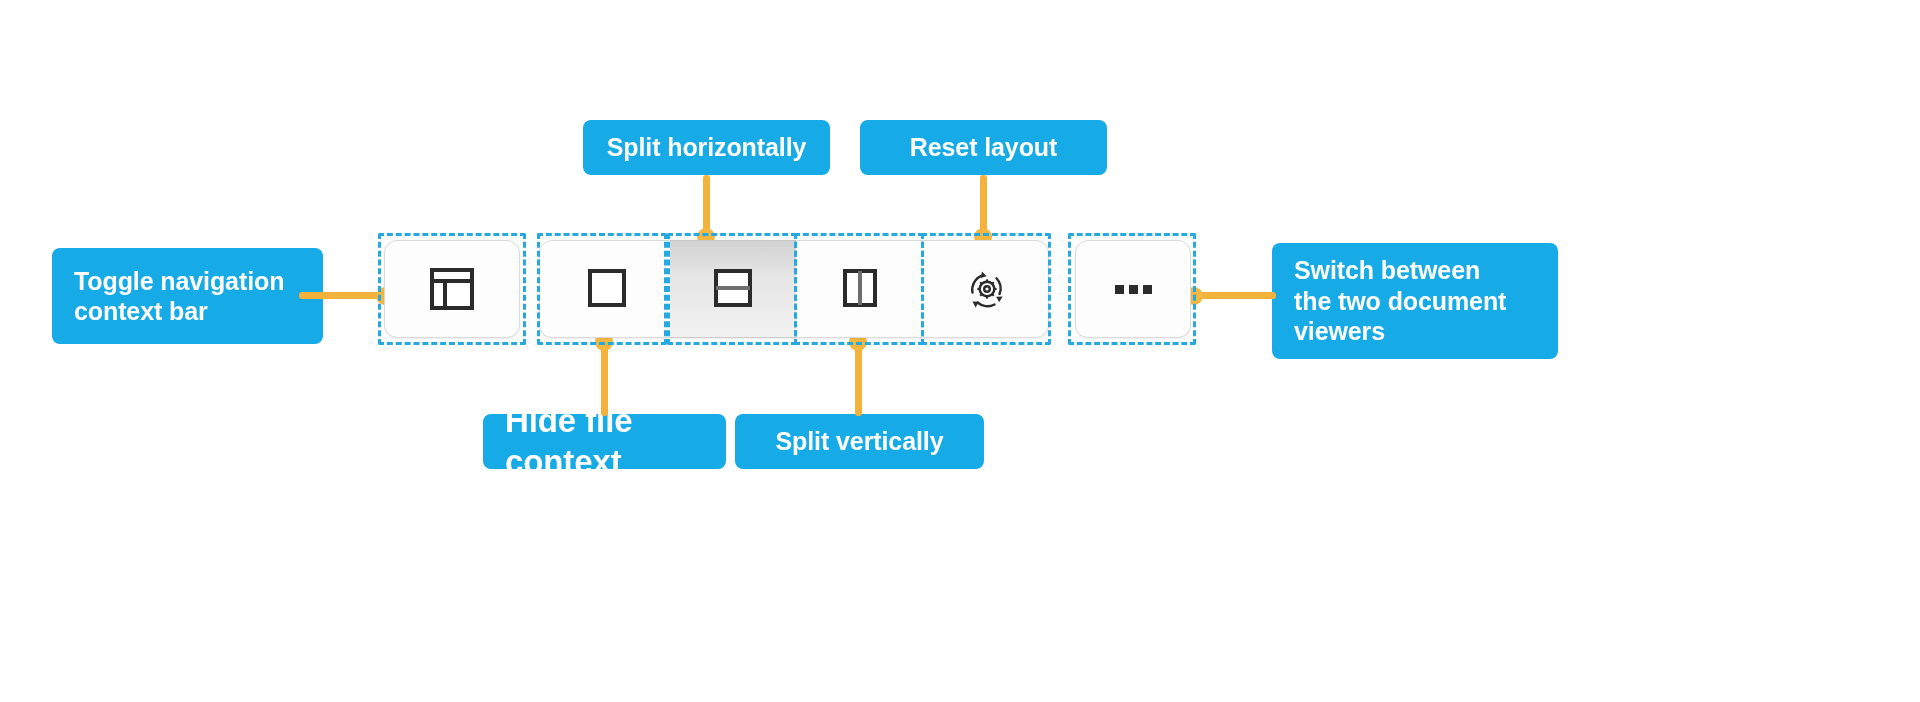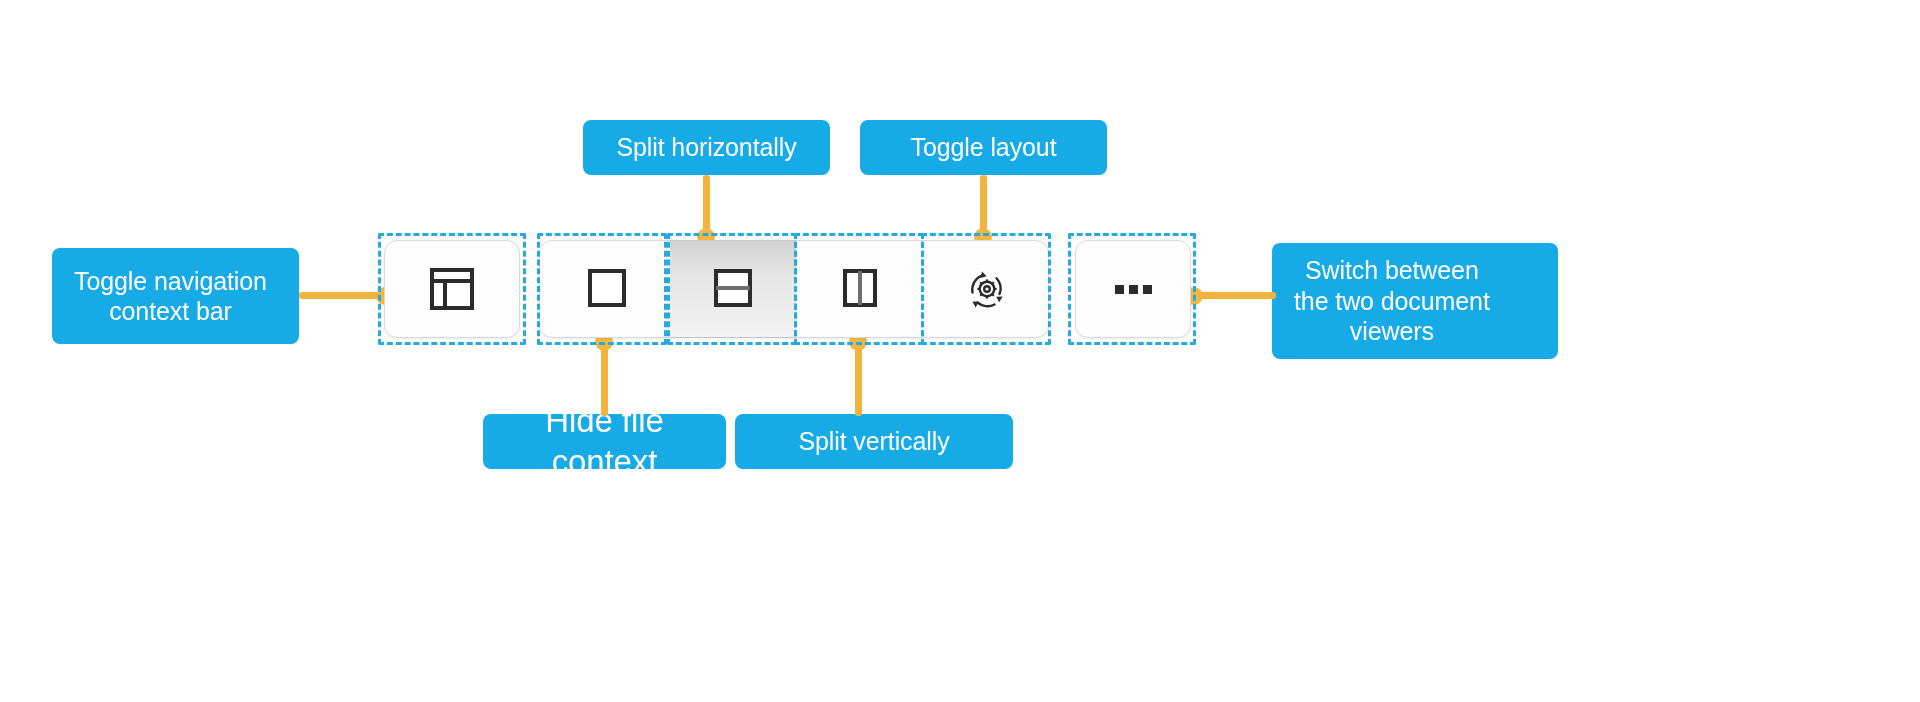--- a/index.html
+++ b/index.html
@@ -16,28 +16,27 @@
     height: 702px;
     background: #ffffff;
   }
 
   
   .callout {
     position: absolute;
     background: #16ABE7;
     color: #ffffff;
     border-radius: 8px;
-    font-weight: normal;
+    font-weight: bold;
     line-height: 1.22;
     letter-spacing: -0.1px;
     display: flex;
     align-items: center;
     padding: 13px 22px;
     white-space: pre-line;
-    text-align: center;
   }
   .callout.center { justify-content: center; }
 
   
   .conn-v {
     position: absolute;
     width: 7px;
     background: #F3B23C;
     border-radius: 3px;
   }
@@ -106,46 +105,46 @@
     width: 9px;
     height: 9px;
     background: #2B2B2B;
   }
 </style>
 </head>
 <body>
 
 <div id="stage">
 
-  <div class="callout" style="left:52px; top:248px; width:247px; height:96px; font-size:25px;">
+  <div class="callout" style="left:52px; top:248px; width:271px; height:96px; font-size:25px;">
     <span>Toggle navigation
 context bar</span>
   </div>
   <div class="conn-h" style="left:299px; top:292px; width:86px;"></div>
   <div class="dot" style="left:376px; top:287px;"></div>
 
   <div class="callout center" style="left:583px; top:120px; width:247px; height:55px; font-size:25px;">
     <span>Split horizontally</span>
   </div>
   <div class="conn-v" style="left:703px; top:175px; height:62px;"></div>
   <div class="dot" style="left:697px; top:228px;"></div>
 
   <div class="callout center" style="left:860px; top:120px; width:247px; height:55px; font-size:25px;">
-    <span>Toggle layout</span>
+    <span>Reset layout</span>
   </div>
   <div class="conn-v" style="left:980px; top:175px; height:62px;"></div>
   <div class="dot" style="left:974px; top:228px;"></div>
 
   <div class="callout center" style="left:483px; top:414px; width:243px; height:55px; font-size:33px;">
     <span>Hide file context</span>
   </div>
   <div class="conn-v" style="left:601px; top:341px; height:75px;"></div>
   <div class="dot" style="left:595px; top:333px;"></div>
 
-  <div class="callout center" style="left:735px; top:414px; width:278px; height:55px; font-size:25px;">
+  <div class="callout center" style="left:735px; top:414px; width:249px; height:55px; font-size:25px;">
     <span>Split vertically</span>
   </div>
   <div class="conn-v" style="left:855px; top:341px; height:75px;"></div>
   <div class="dot" style="left:849px; top:333px;"></div>
 
   <div class="callout" style="left:1272px; top:243px; width:286px; height:116px; font-size:25px;">
     <span>Switch between
 the two document
 viewers</span>
   </div>

